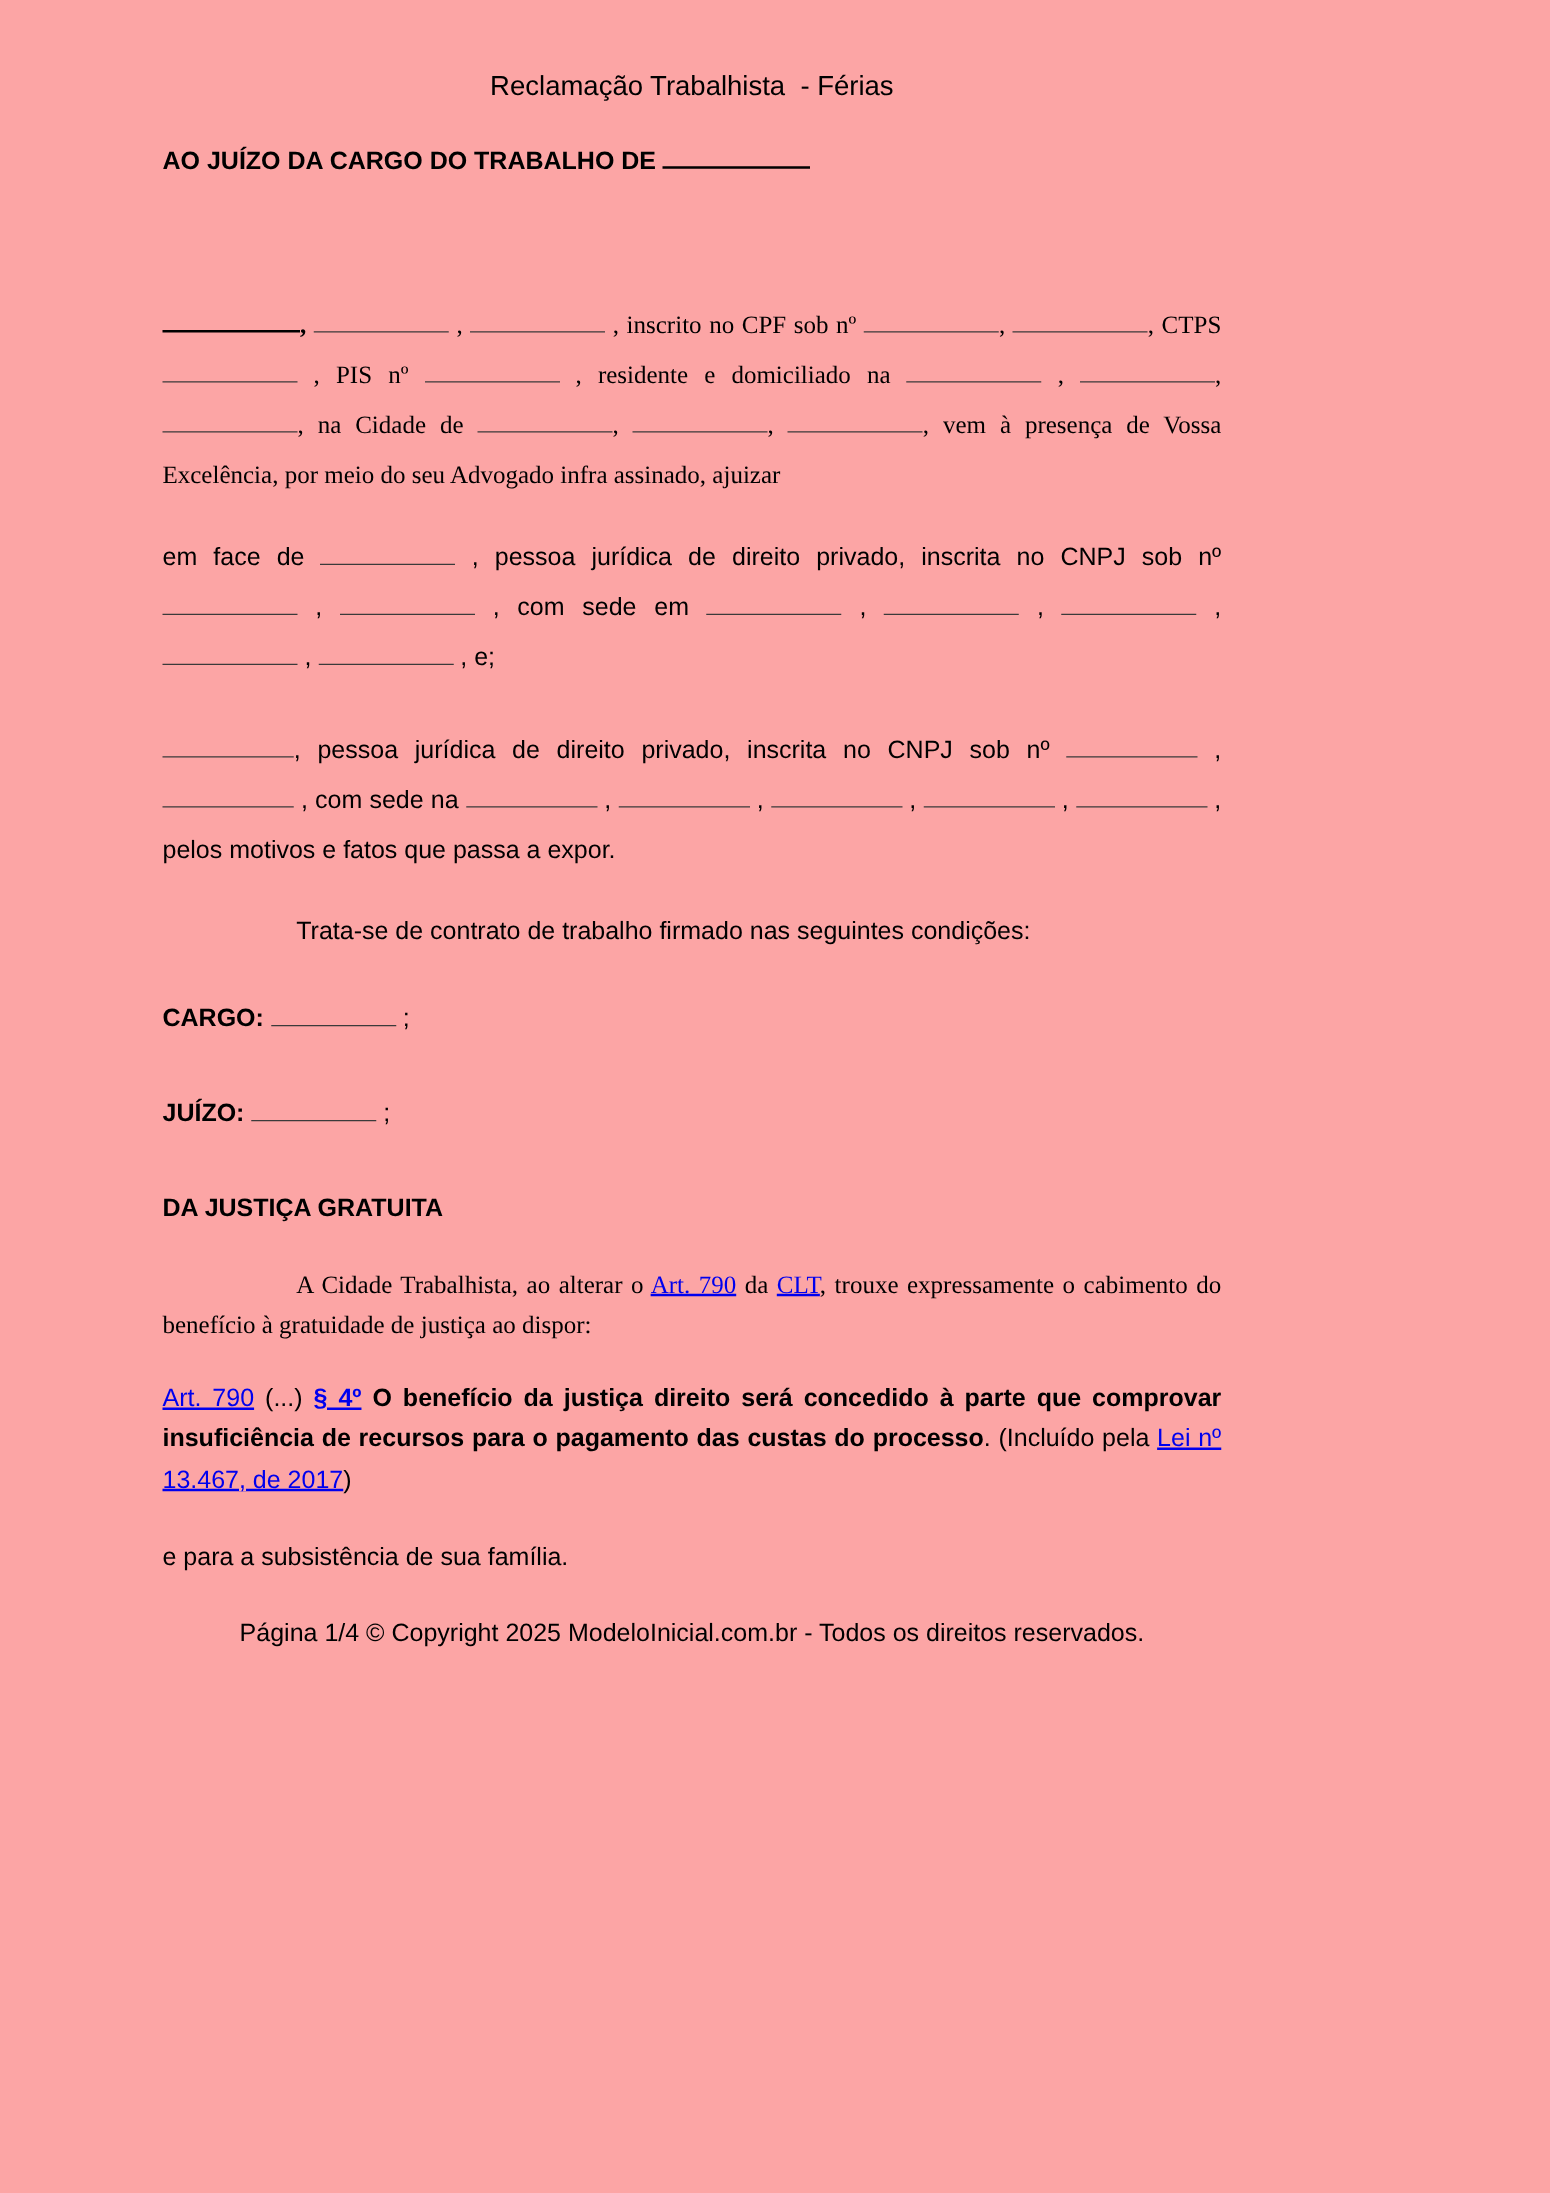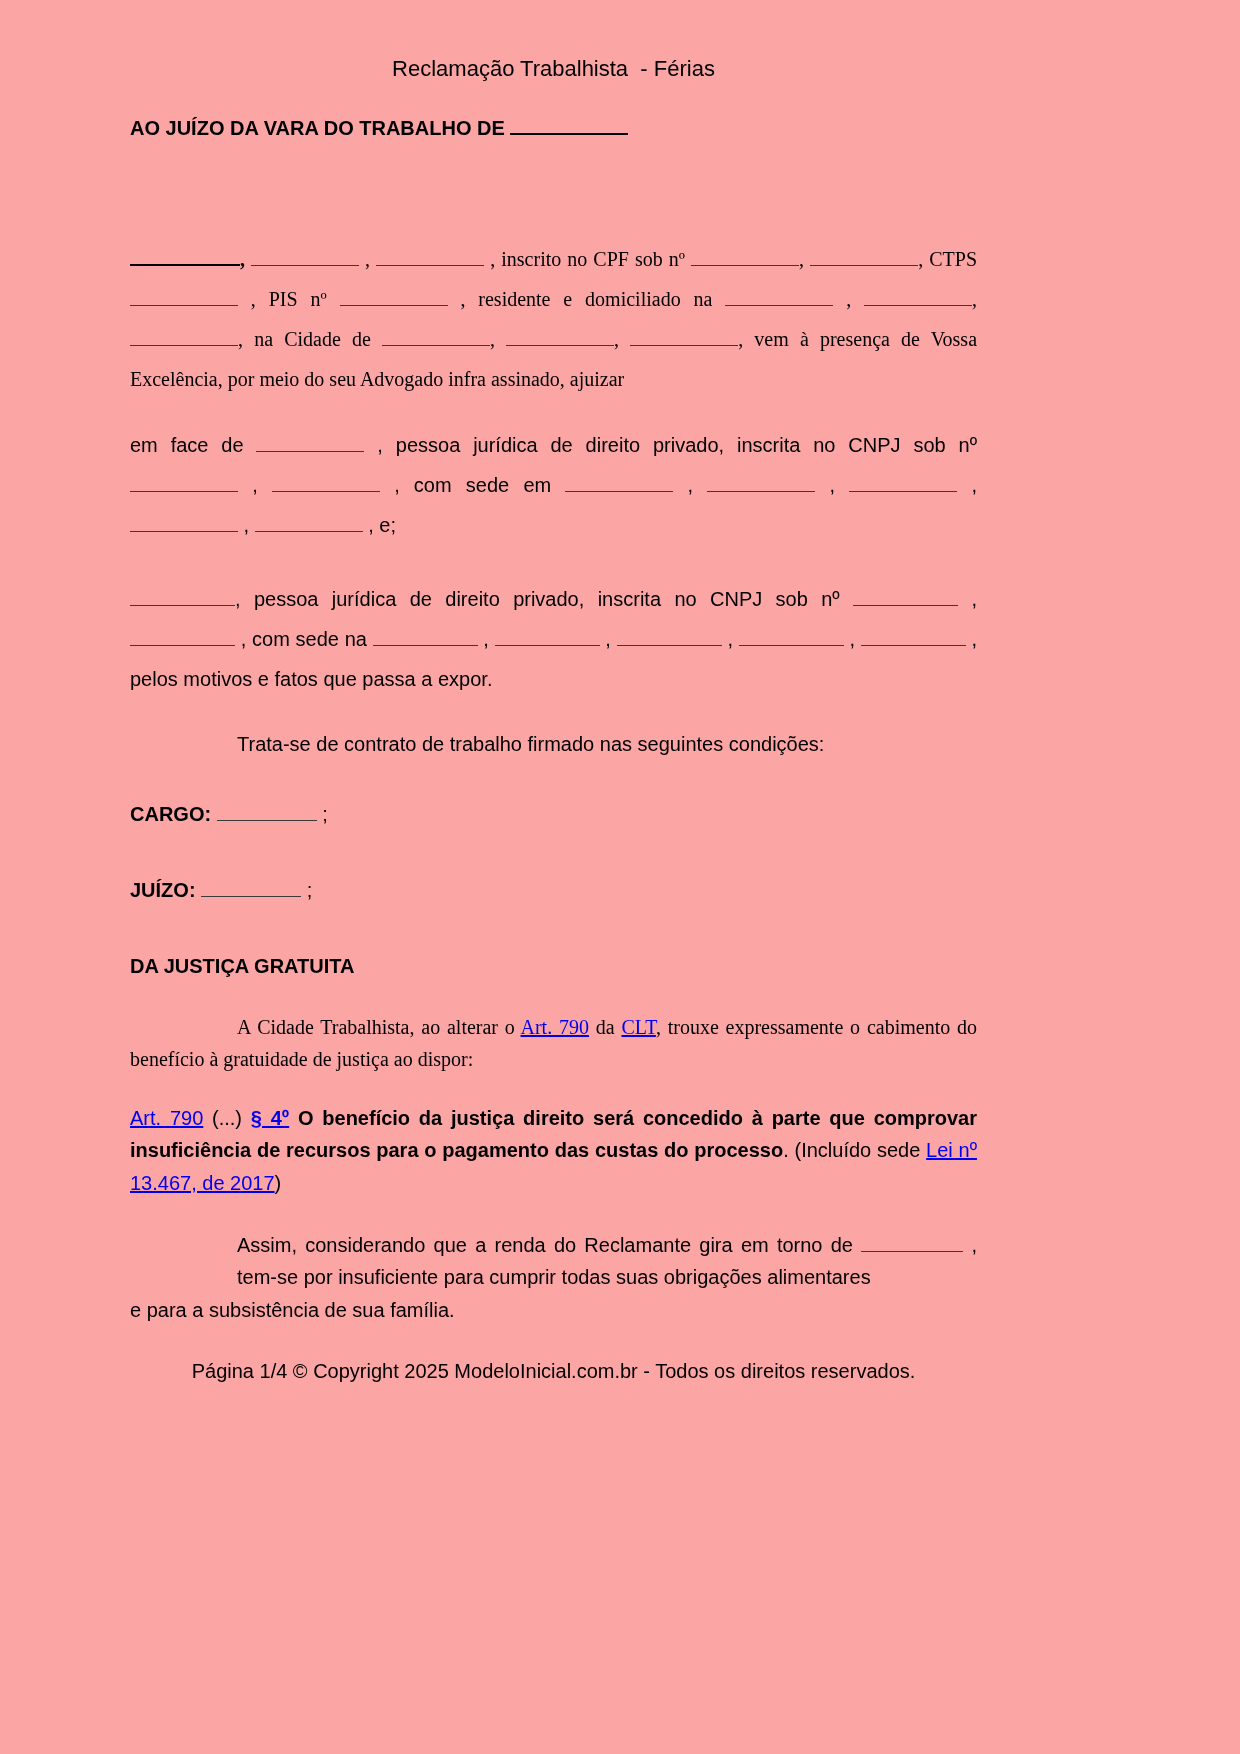--- a/index.html
+++ b/index.html
@@ -43,41 +43,40 @@
   a.doc-link.bold{font-weight:bold;}
   .footer{margin-top:30px;text-align:center;}
 </style>
 </head>
 <body>
 
 <div class="page">
 
   <div class="doc-title center">Reclamação Trabalhista&nbsp; - Férias</div>
 
-  <div class="addressing"><span class="bold">AO JUÍZO DA VARA DO TRABALHO DE </span><span class="blank bold" style="width: 118px;"></span></div>
+  <div class="addressing"><span class="bold">AO JUÍZO DA CARGO DO TRABALHO DE </span><span class="blank bold" style="width: 118px;"></span></div>
 
   <div class="para inset justify lh2 mb26"><span class="blank bold" style="width: 110px;"></span><span class="bold">, </span><span class="blank" style="width: 108px;"></span><span> , </span><span class="blank" style="width: 108px;"></span><span> , inscrito no CPF sob nº </span><span class="blank" style="width: 108px;"></span><span>, </span><span class="blank" style="width: 108px;"></span><span>, CTPS </span><span class="blank" style="width: 108px;"></span><span> , PIS nº </span><span class="blank" style="width: 108px;"></span><span> , residente e domiciliado na </span><span class="blank" style="width: 108px;"></span><span> , </span><span class="blank" style="width: 108px;"></span><span>, </span><span class="blank" style="width: 108px;"></span><span>, na Cidade de </span><span class="blank" style="width: 108px;"></span><span>, </span><span class="blank" style="width: 108px;"></span><span>, </span><span class="blank" style="width: 108px;"></span><span>, vem à presença de Vossa Excelência, por meio do seu Advogado infra assinado, ajuizar</span></div>
 
 
   <div class="para inset justify lh2 mb34"><span>em face de </span><span class="blank" style="width: 108px;"></span><span> , pessoa jurídica de direito privado, inscrita no CNPJ sob nº </span><span class="blank" style="width: 108px;"></span><span> , </span><span class="blank" style="width: 108px;"></span><span> , com sede em </span><span class="blank" style="width: 108px;"></span><span> , </span><span class="blank" style="width: 108px;"></span><span> , </span><span class="blank" style="width: 108px;"></span><span> , </span><span class="blank" style="width: 108px;"></span><span> , </span><span class="blank" style="width: 108px;"></span><span> , e;</span></div>
 
   <div class="para inset justify lh2 mb30"><span class="blank" style="width: 105px;"></span><span>, pessoa jurídica de direito privado, inscrita no CNPJ sob nº </span><span class="blank" style="width: 105px;"></span><span> , </span><span class="blank" style="width: 105px;"></span><span> , com sede na </span><span class="blank" style="width: 105px;"></span><span> , </span><span class="blank" style="width: 105px;"></span><span> , </span><span class="blank" style="width: 105px;"></span><span> , </span><span class="blank" style="width: 105px;"></span><span> , </span><span class="blank" style="width: 105px;"></span><span> , pelos motivos e fatos que passa a expor.</span></div>
 
 
   <div class="para indent mb40">Trata-se de contrato de trabalho firmado nas seguintes condições:</div>
 
   <div class="para inset mb46"><span class="bold">CARGO: </span><span class="blank" style="width: 100px;"></span><span> ;</span></div>
 
   <div class="para inset mb46"><span class="bold">JUÍZO: </span><span class="blank" style="width: 100px;"></span><span> ;</span></div>
 
   <div class="sec-heading">DA JUSTIÇA GRATUITA</div>
 
   <div class="para indent justify lh16 mb26"><span>A Cidade Trabalhista, ao alterar o </span><a class="doc-link">Art. 790</a><span> da </span><a class="doc-link">CLT</a><span>, trouxe expressamente o cabimento do benefício à gratuidade de justiça ao dispor:</span></div>
 
-  <div class="para inset justify lh16 mb30"><a class="doc-link">Art. 790</a><span> (...) </span><a class="doc-link bold">§ 4º</a><span class="bold"> O benefício da justiça direito será concedido à parte que comprovar insuficiência de recursos para o pagamento das custas do processo</span><span>. (Incluído sede </span><a class="doc-link">Lei nº 13.467, de 2017</a><span>)</span></div>
+  <div class="para inset justify lh16 mb30"><a class="doc-link">Art. 790</a><span> (...) </span><a class="doc-link bold">§ 4º</a><span class="bold"> O benefício da justiça direito será concedido à parte que comprovar insuficiência de recursos para o pagamento das custas do processo</span><span>. (Incluído pela </span><a class="doc-link">Lei nº 13.467, de 2017</a><span>)</span></div>
 
-  <div class="para justify lh16" style="margin-left:107px;"><span>Assim, considerando que a renda do Reclamante gira em torno de </span><span class="blank" style="width: 102px;"></span><span> , tem-se por insuficiente para cumprir todas suas obrigações alimentares</span></div>
 
   <div class="para lh16">e para a subsistência de sua família.</div>
 
   <div class="footer">Página 1/4 © Copyright 2025 ModeloInicial.com.br - Todos os direitos reservados.</div>
 
 </div>
 
 </body></html>

